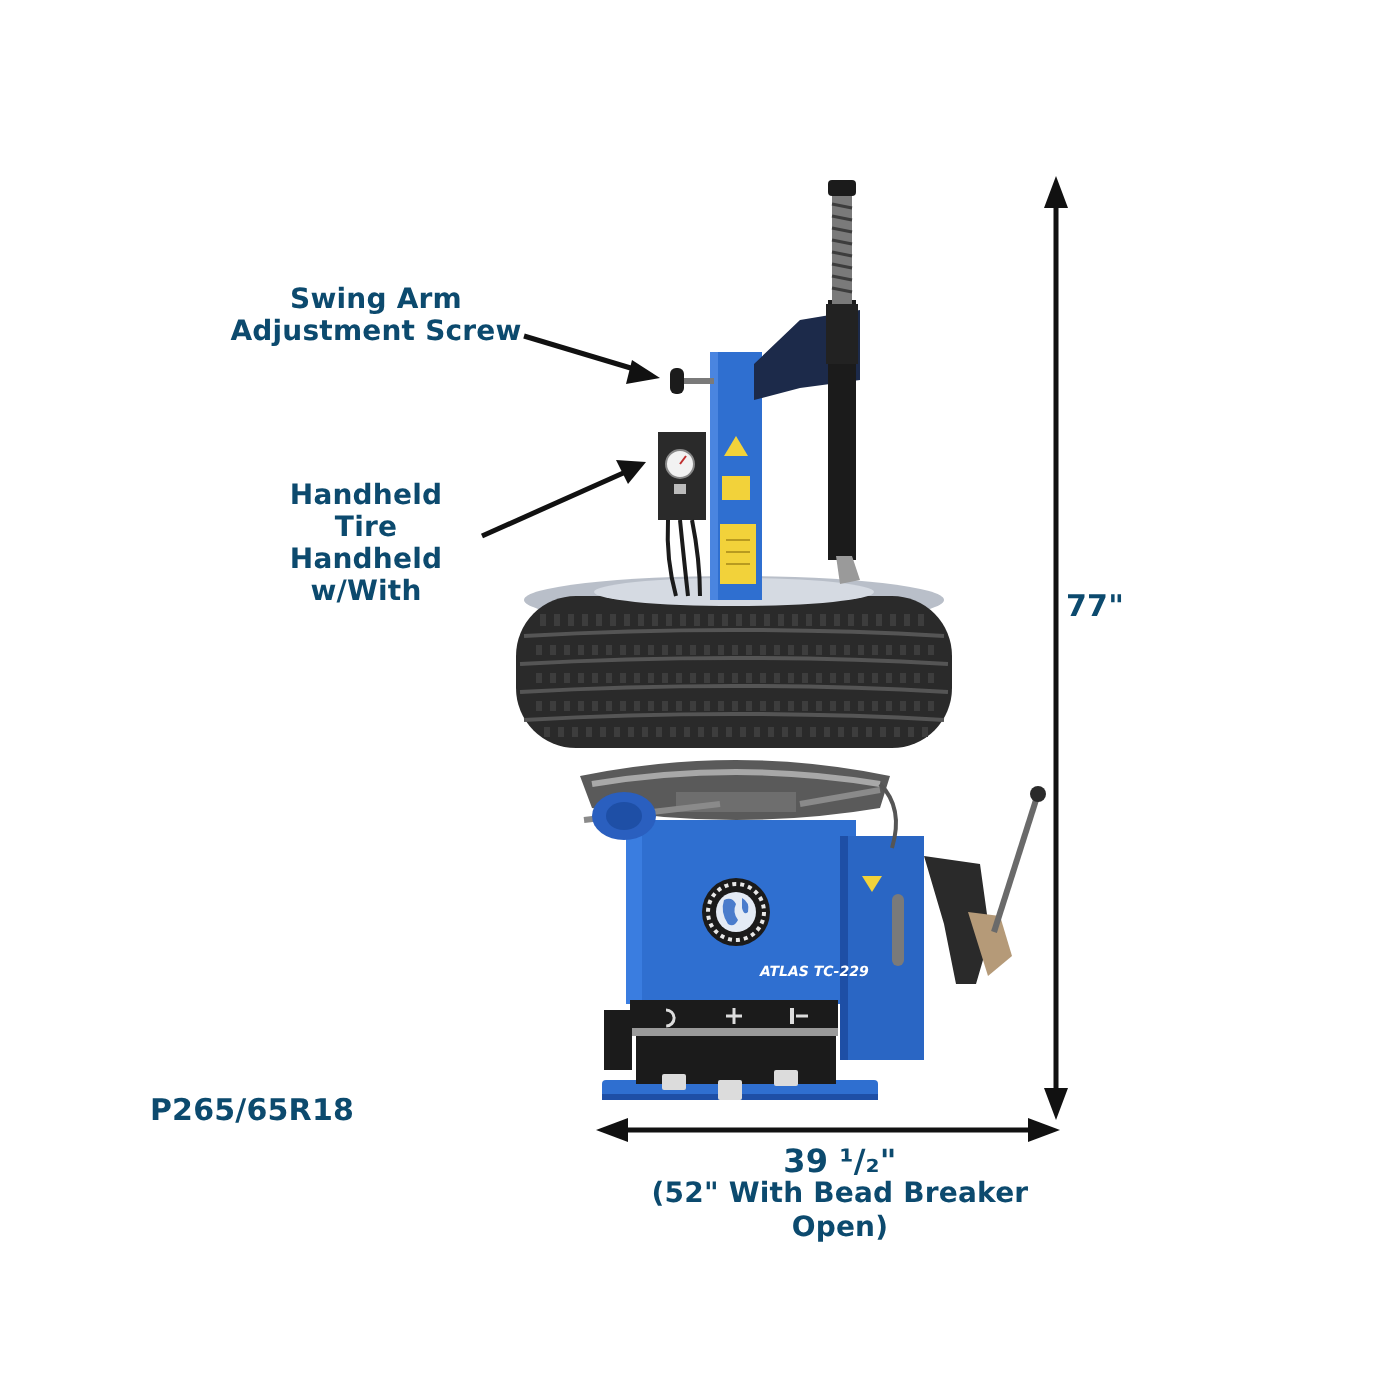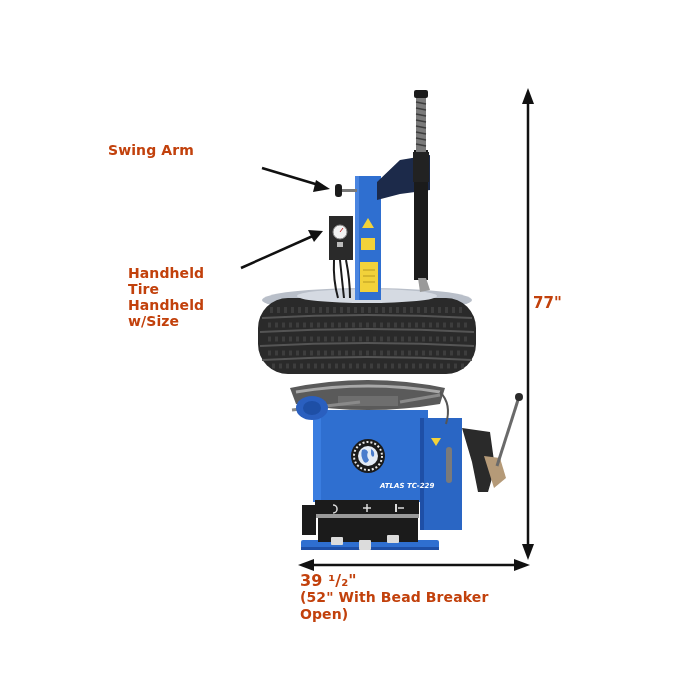--- a/index.html
+++ b/index.html
@@ -4,27 +4,27 @@
   <style>
     * { margin: 0; padding: 0; box-sizing: border-box; }
     html, body { width: 700px; height: 700px; background: #ffffff; overflow: hidden; }
     body { position: relative; font-family: "DejaVu Sans", sans-serif; color: #1a1a1a; }
     .label {
       position: absolute;
       font-family: "DejaVu Sans", sans-serif;
       font-weight: bold;
       font-size: 14px;
       line-height: 16px;
-      text-align: left;
-      color: #c2410c;
+      text-align: center;
+      color: #0c4a6e;
       letter-spacing: 0.1px;
     }
     .label span { display: block; }
     #swing-label { left: 108px; top: 142px; width: 160px; }
-    #inflater-label { left: 128px; top: 265px; width: 110px; }
+    #inflater-label { left: 128px; top: 240px; width: 110px; }
     #tire-size-label { left: 36px; top: 547px; width: 180px; font-size: 15px; line-height: 17px; }
     #height-label { left: 533px; top: 295px; font-size: 15px; }
     #width-label { left: 300px; top: 572px; width: 240px; font-size: 14px; line-height: 17px; }
     #width-label .main { font-size: 16px; }
     svg { position: absolute; left: 0; top: 0; }
   </style>
 </head>
 <body>
 
 <svg width="700" height="700" viewBox="0 0 700 700">
@@ -155,29 +155,31 @@
     <line x1="340" y1="232" x2="343" y2="228" stroke="#c03030" stroke-width="1"></line>
     <rect x="337" y="242" width="6" height="5" fill="#bbb"></rect>
     <path d="M334 260 Q333 280 338 298" stroke="#1b1b1b" stroke-width="2" fill="none"></path>
     <path d="M340 260 Q342 280 344 298" stroke="#1b1b1b" stroke-width="2" fill="none"></path>
     <path d="M346 260 Q350 280 350 298" stroke="#1b1b1b" stroke-width="2" fill="none"></path>
   </g>
 </svg>
 
 <div id="swing-label" class="label">
   <span>Swing Arm</span>
+  <span>Adjustment Screw</span>
 </div>
 
 <div id="inflater-label" class="label">
   <span>Handheld</span>
   <span>Tire Handheld</span>
-  <span>w/Size</span>
+  <span>w/With</span>
 </div>
 
 <div id="height-label" class="label">77"</div>
 
 <div id="tire-size-label" class="label">
+  <span>P265/65R18</span>
 </div>
 
 <div id="width-label" class="label">
   <span class="main">39 ¹/₂"</span>
   <span>(52" With Bead Breaker Open)</span>
 </div>
 
 </body></html>

